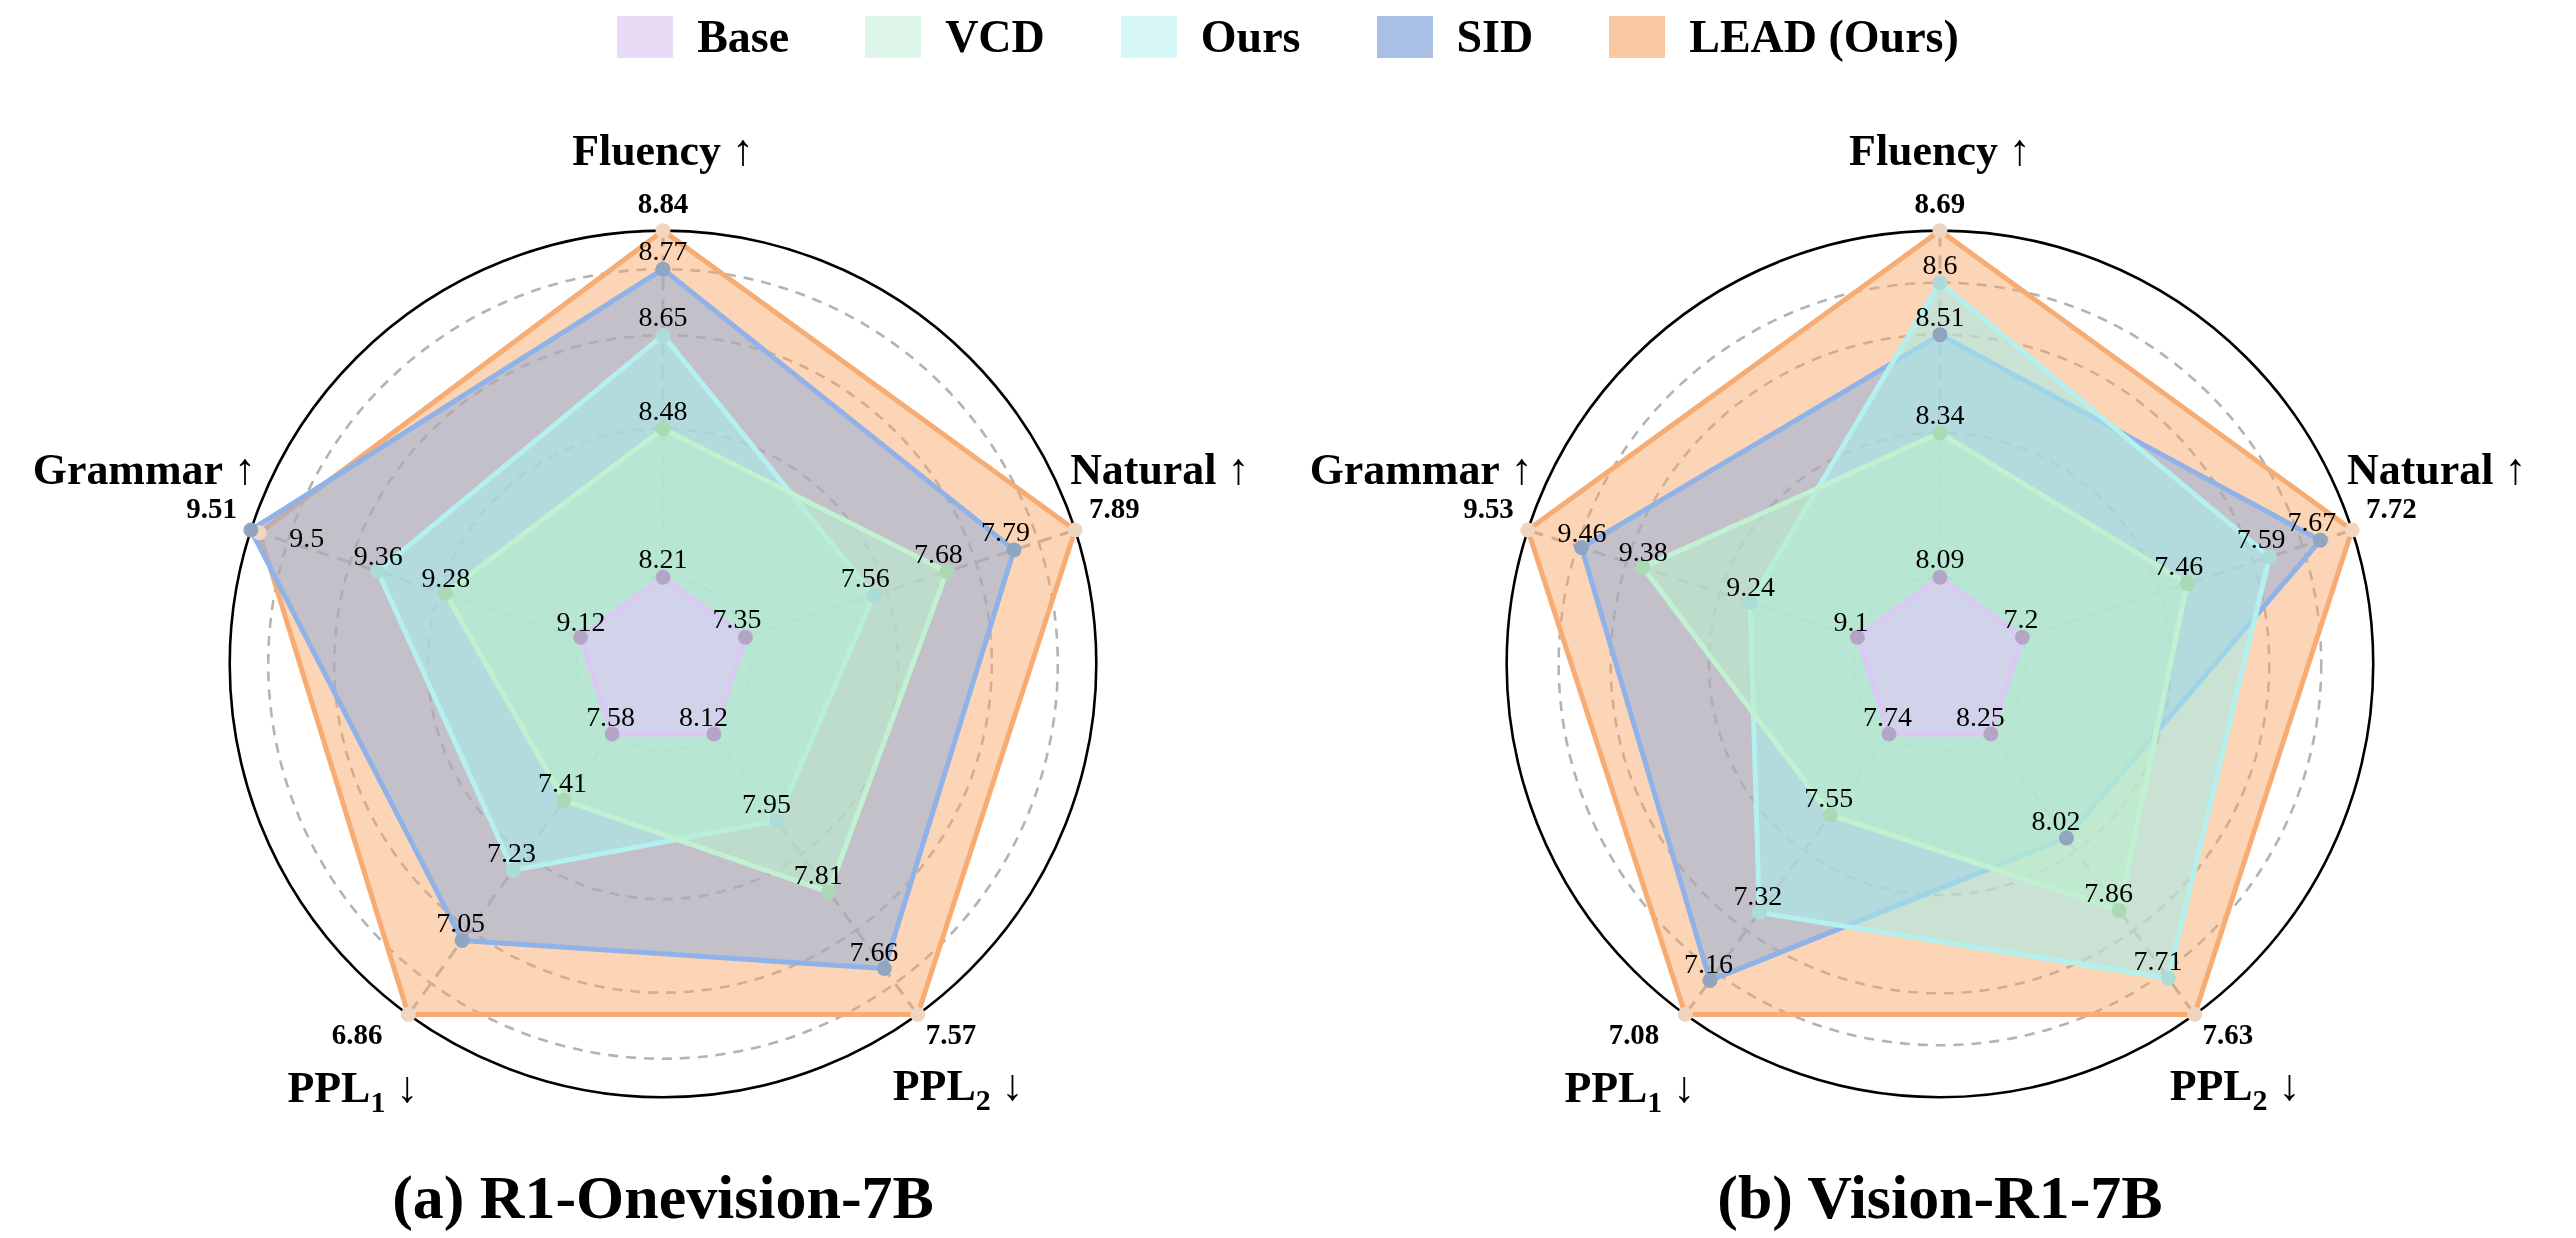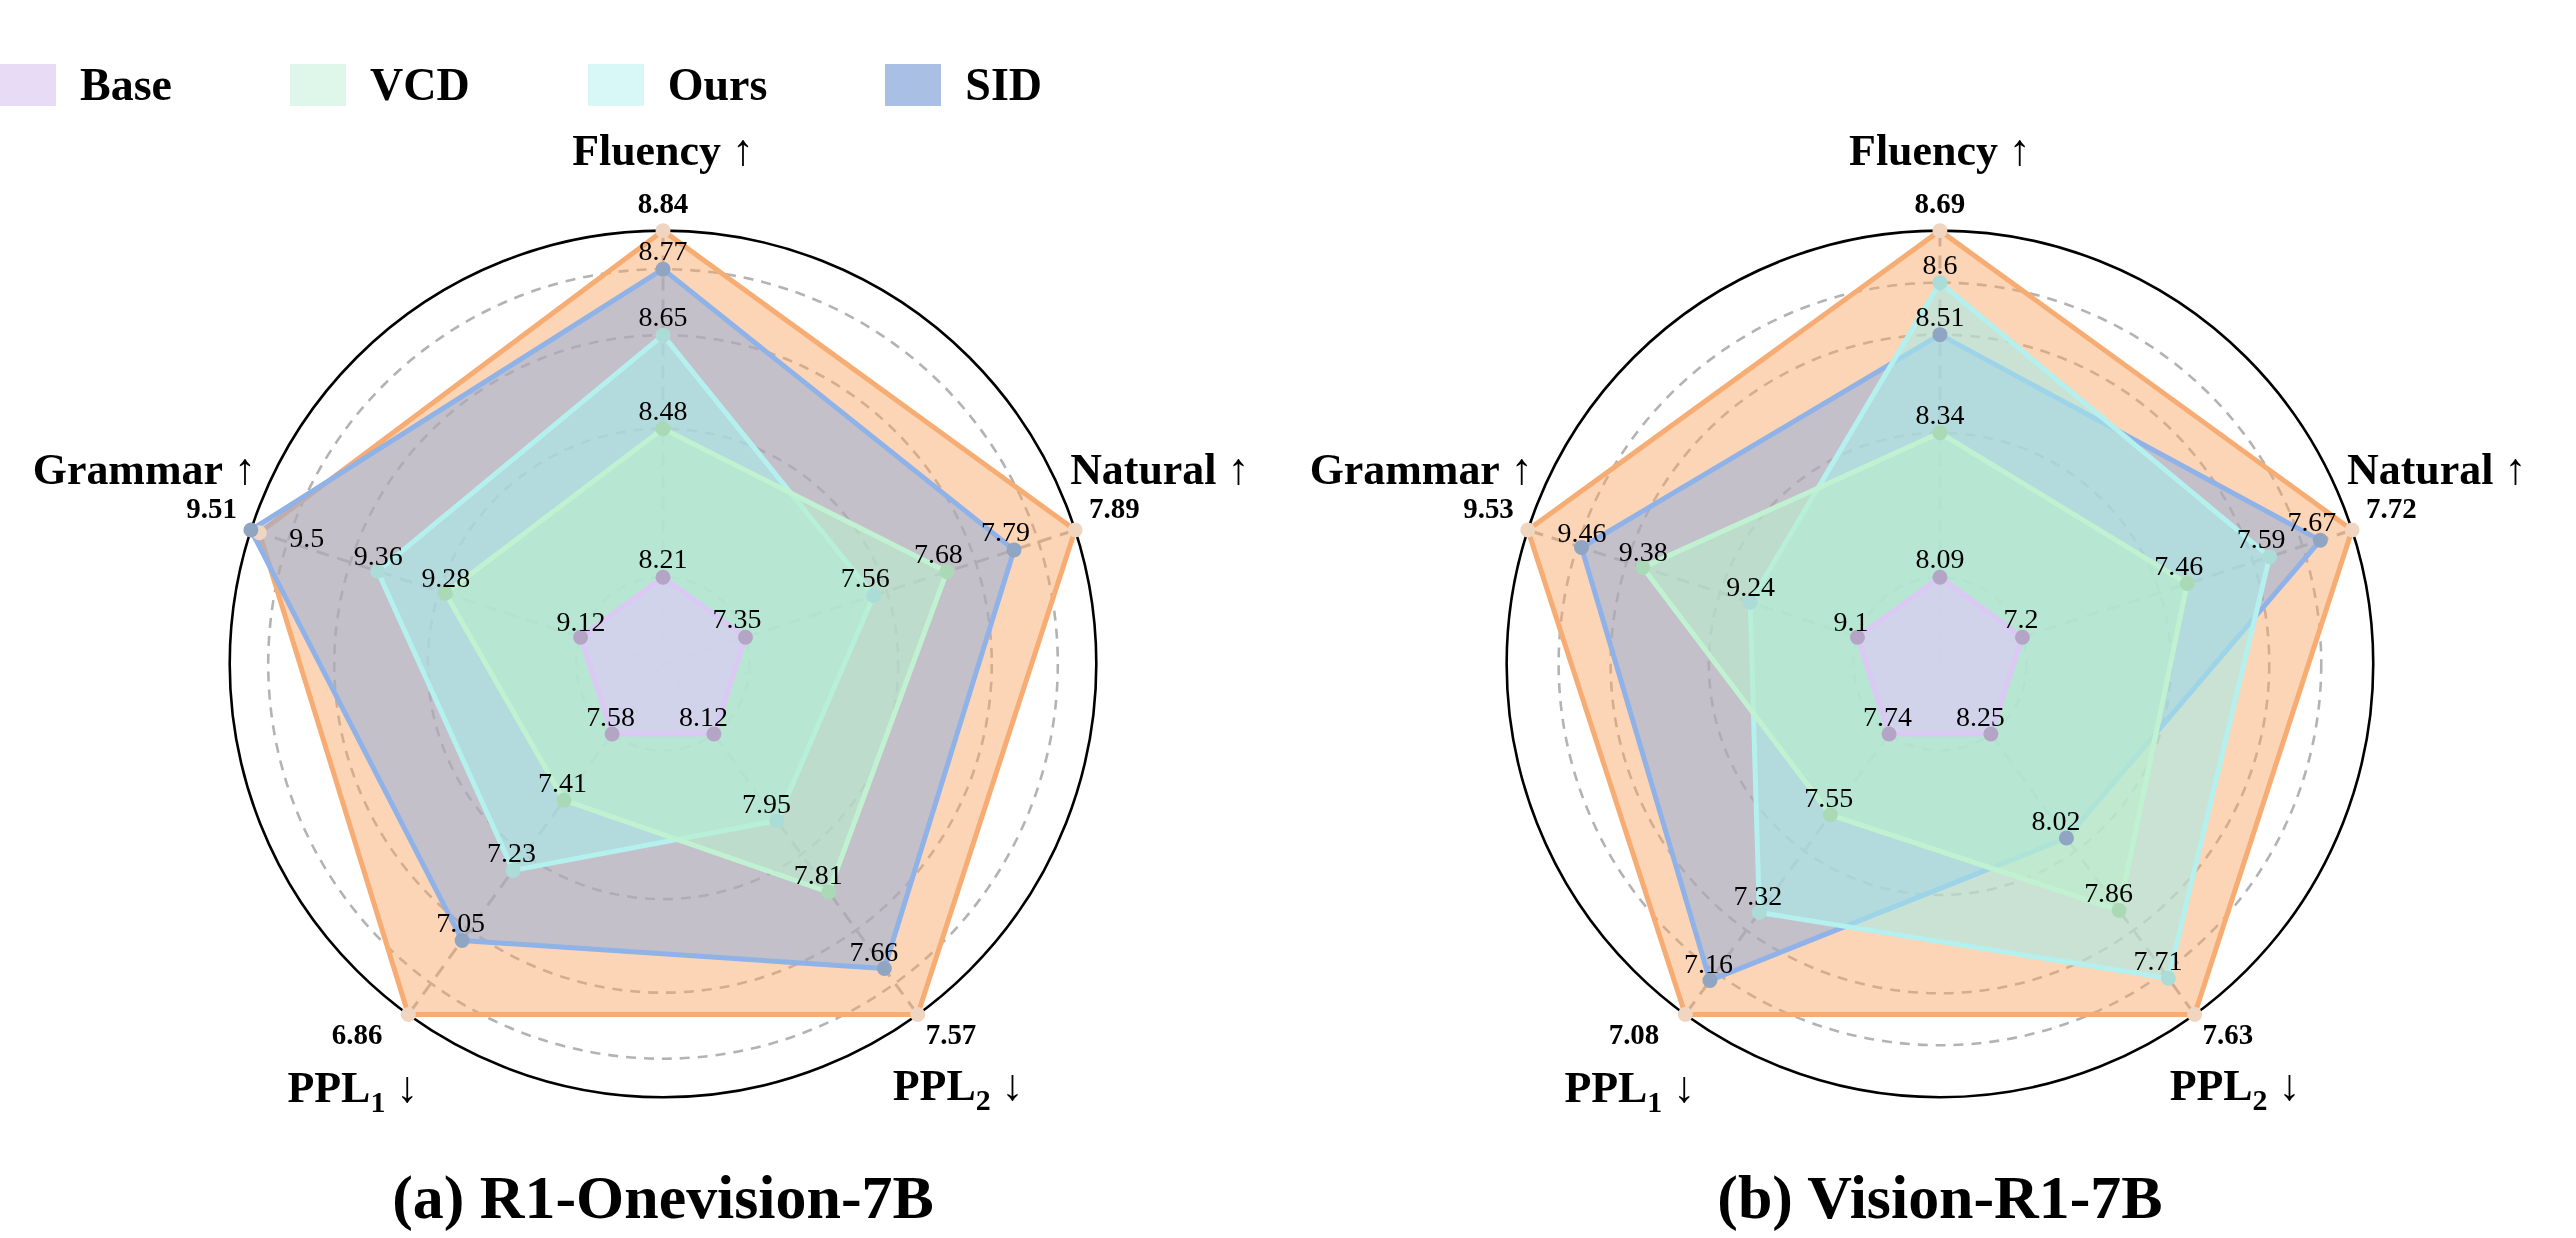--- a/index.html
+++ b/index.html
@@ -1,19 +1,19 @@
 <!DOCTYPE html>
 <html><head>
 <meta charset="utf-8">
 <style>
   html,body{margin:0;padding:0;background:#ffffff;}
   .page{position:relative;width:2576px;height:1238px;background:#ffffff;overflow:hidden;
         font-family:"Liberation Serif","DejaVu Serif",serif;}
-  .legend{position:absolute;top:14px;left:0;right:0;display:flex;justify-content:flex-start;
-          align-items:center;gap:118px;z-index:5;margin-top:48px;}
+  .legend{position:absolute;top:14px;left:0;right:0;display:flex;justify-content:center;
+          align-items:center;gap:76px;z-index:5;}
   .legend-item{display:flex;align-items:center;gap:24px;}
   .legend-swatch{width:56px;height:42px;display:inline-block;}
   .legend-label{font-weight:bold;font-size:46px;color:#000;line-height:1;}
   svg.radar{position:absolute;left:0;top:0;}
   text{fill:#000;}
 </style>
 </head>
 <body>
 
 <div class="page">
@@ -26,20 +26,24 @@
         <span class="legend-swatch" style="background: rgb(223, 247, 234);"></span>
         <span class="legend-label">VCD</span>
       </span>
       <span class="legend-item">
         <span class="legend-swatch" style="background: rgb(215, 248, 246);"></span>
         <span class="legend-label">Ours</span>
       </span>
       <span class="legend-item">
         <span class="legend-swatch" style="background: rgb(169, 191, 227);"></span>
         <span class="legend-label">SID</span>
+      </span>
+      <span class="legend-item">
+        <span class="legend-swatch" style="background: rgb(250, 201, 161);"></span>
+        <span class="legend-label">LEAD (Ours)</span>
       </span>
     </div>
   <svg class="radar" width="2576" height="1238" viewBox="0 0 2580 1240" xmlns="http://www.w3.org/2000/svg">
       <g>
         <circle cx="664" cy="665" r="86.80000000000001" fill="none" stroke="#B3B3B3" stroke-width="2.6" stroke-dasharray="10 8"></circle>
         <circle cx="664" cy="665" r="235.60000000000002" fill="none" stroke="#B3B3B3" stroke-width="2.6" stroke-dasharray="10 8"></circle>
         <circle cx="664" cy="665" r="329.28888888888906" fill="none" stroke="#B3B3B3" stroke-width="2.6" stroke-dasharray="10 8"></circle>
         <circle cx="664" cy="665" r="395.42222222222205" fill="none" stroke="#B3B3B3" stroke-width="2.6" stroke-dasharray="10 8"></circle>
         <line x1="664" y1="665" x2="664" y2="231" stroke="#B3B3B3" stroke-width="3" stroke-dasharray="13 9"></line>
         <line x1="664" y1="665" x2="1076.7585280720966" y2="530.8866244412728" stroke="#B3B3B3" stroke-width="3" stroke-dasharray="13 9"></line>

